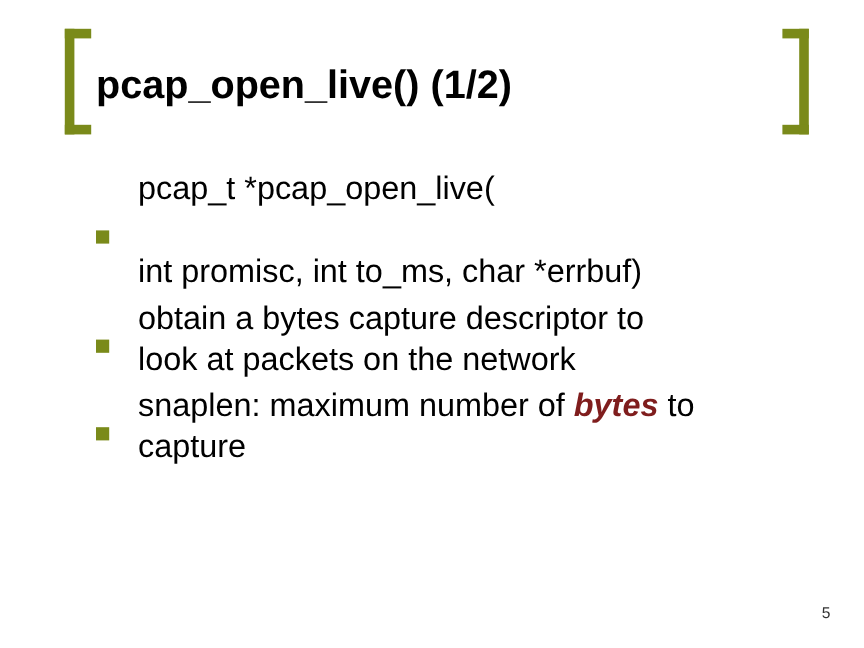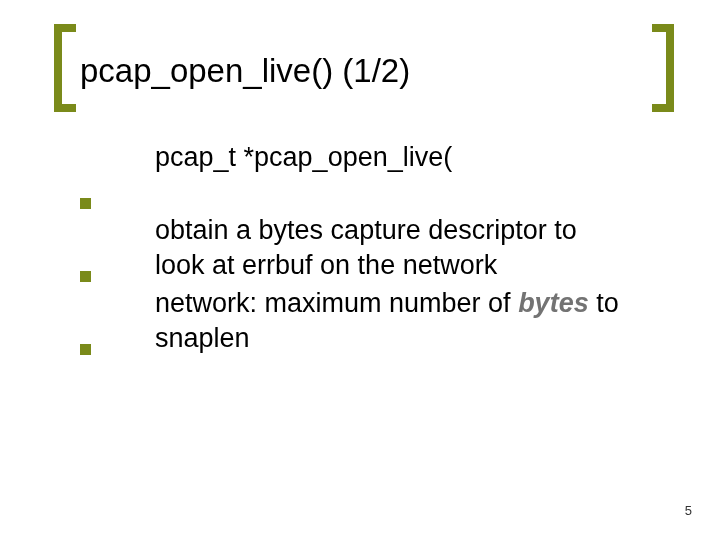--- a/index.html
+++ b/index.html
@@ -25,20 +25,21 @@
     width: 608px;
     height: 70px;
     display: flex;
     align-items: center;
   }
   .title-text {
     font-size: 33px;
     line-height: 1.1;
     color: #000;
     padding: 0 24px;
+    font-weight: bold;
   }
   .bracket {
     position: absolute;
     top: 24px;
     height: 88px;
     width: 18px;
   }
   .bracket.left { left: 54px; }
   .bracket.right { right: 46px; }
   .bracket .bar-v {
@@ -62,41 +63,40 @@
   .bracket.right .bar-h.bot { bottom: 0; right: 0; }
 
   .body {
     position: absolute;
     left: 80px;
     top: 140px;
     width: 590px;
   }
   .bullet-item {
     display: flex;
-    align-items: flex-end;
+    align-items: center;
     margin-bottom: 4px;
-    gap: 40px;
   }
   .bullet-marker {
     flex: 0 0 auto;
     width: 11px;
     height: 11px;
     background: #7a8a1a;
     margin-top: 12px;
     margin-right: 24px;
   }
   .bullet-text {
     font-size: 27px;
     line-height: 1.28;
     color: #000;
   }
   .em-word {
     font-style: italic;
     font-weight: bold;
-    color: #737373;
+    color: #7f1d1d;
   }
   .page-num {
     position: absolute;
     right: 28px;
     bottom: 22px;
     font-size: 13px;
     color: #333;
   }
 </style>
 </head>
@@ -119,36 +119,37 @@
     <div class="title-text">pcap_open_live() (1/2)</div>
   </div>
 
   <div class="body">
 
     <div class="bullet-item">
       <div class="bullet-marker"></div>
       <div class="bullet-text">
         <span>pcap_t *pcap_open_live(</span><br>
         <br>
+        <span>int promisc, int to_ms, char *errbuf)</span>
       </div>
     </div>
 
     <div class="bullet-item">
       <div class="bullet-marker"></div>
       <div class="bullet-text">
         <span>obtain a bytes capture descriptor to</span><br>
-        <span>look at errbuf on the network</span>
+        <span>look at packets on the network</span>
       </div>
     </div>
 
     <div class="bullet-item">
       <div class="bullet-marker"></div>
       <div class="bullet-text">
-        <span>network: maximum number of </span><span class="em-word">bytes</span><span> to</span><br>
-        <span>snaplen</span>
+        <span>snaplen: maximum number of </span><span class="em-word">bytes</span><span> to</span><br>
+        <span>capture</span>
       </div>
     </div>
 
   </div>
 
   <div class="page-num">5</div>
 
 </div>
 
 </body></html>

